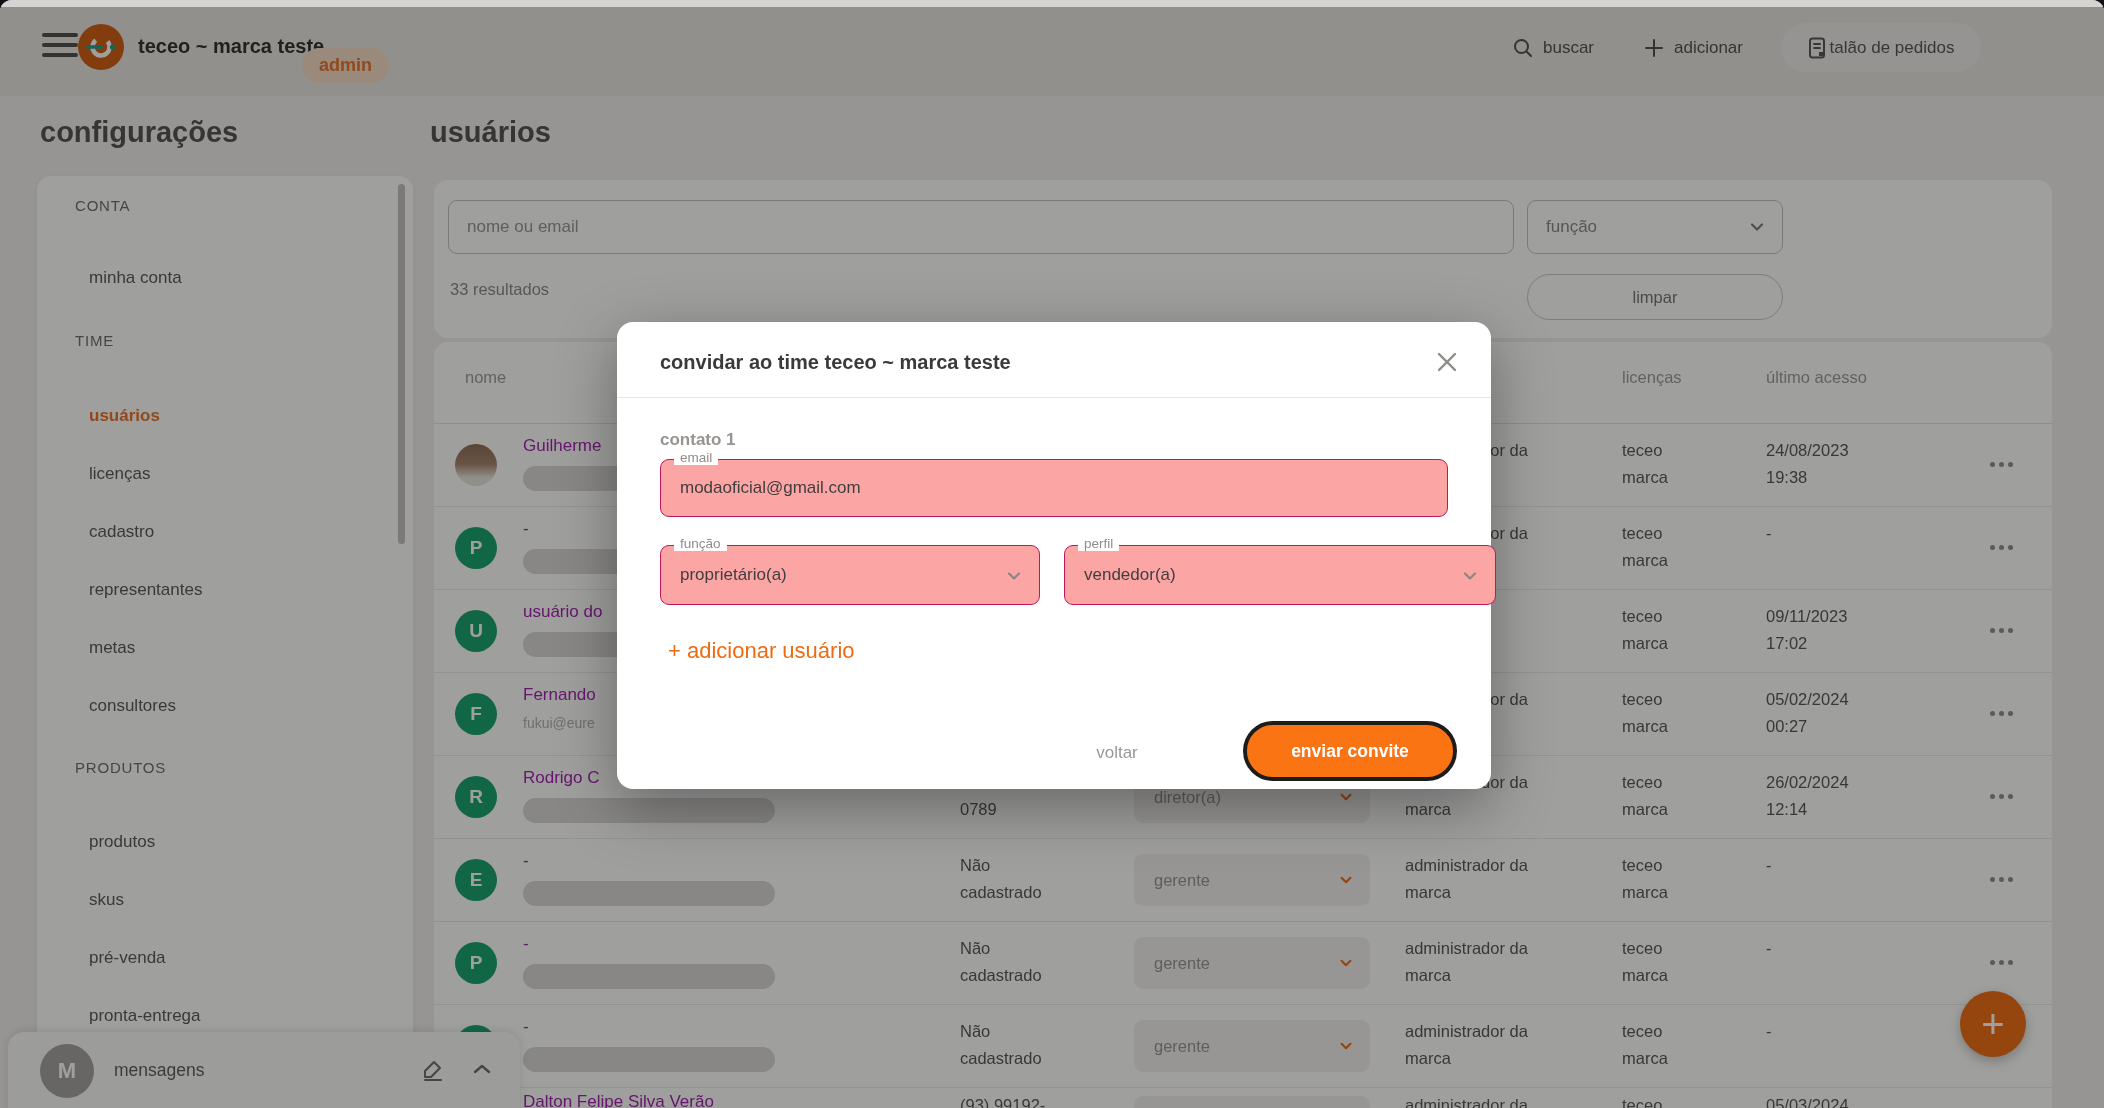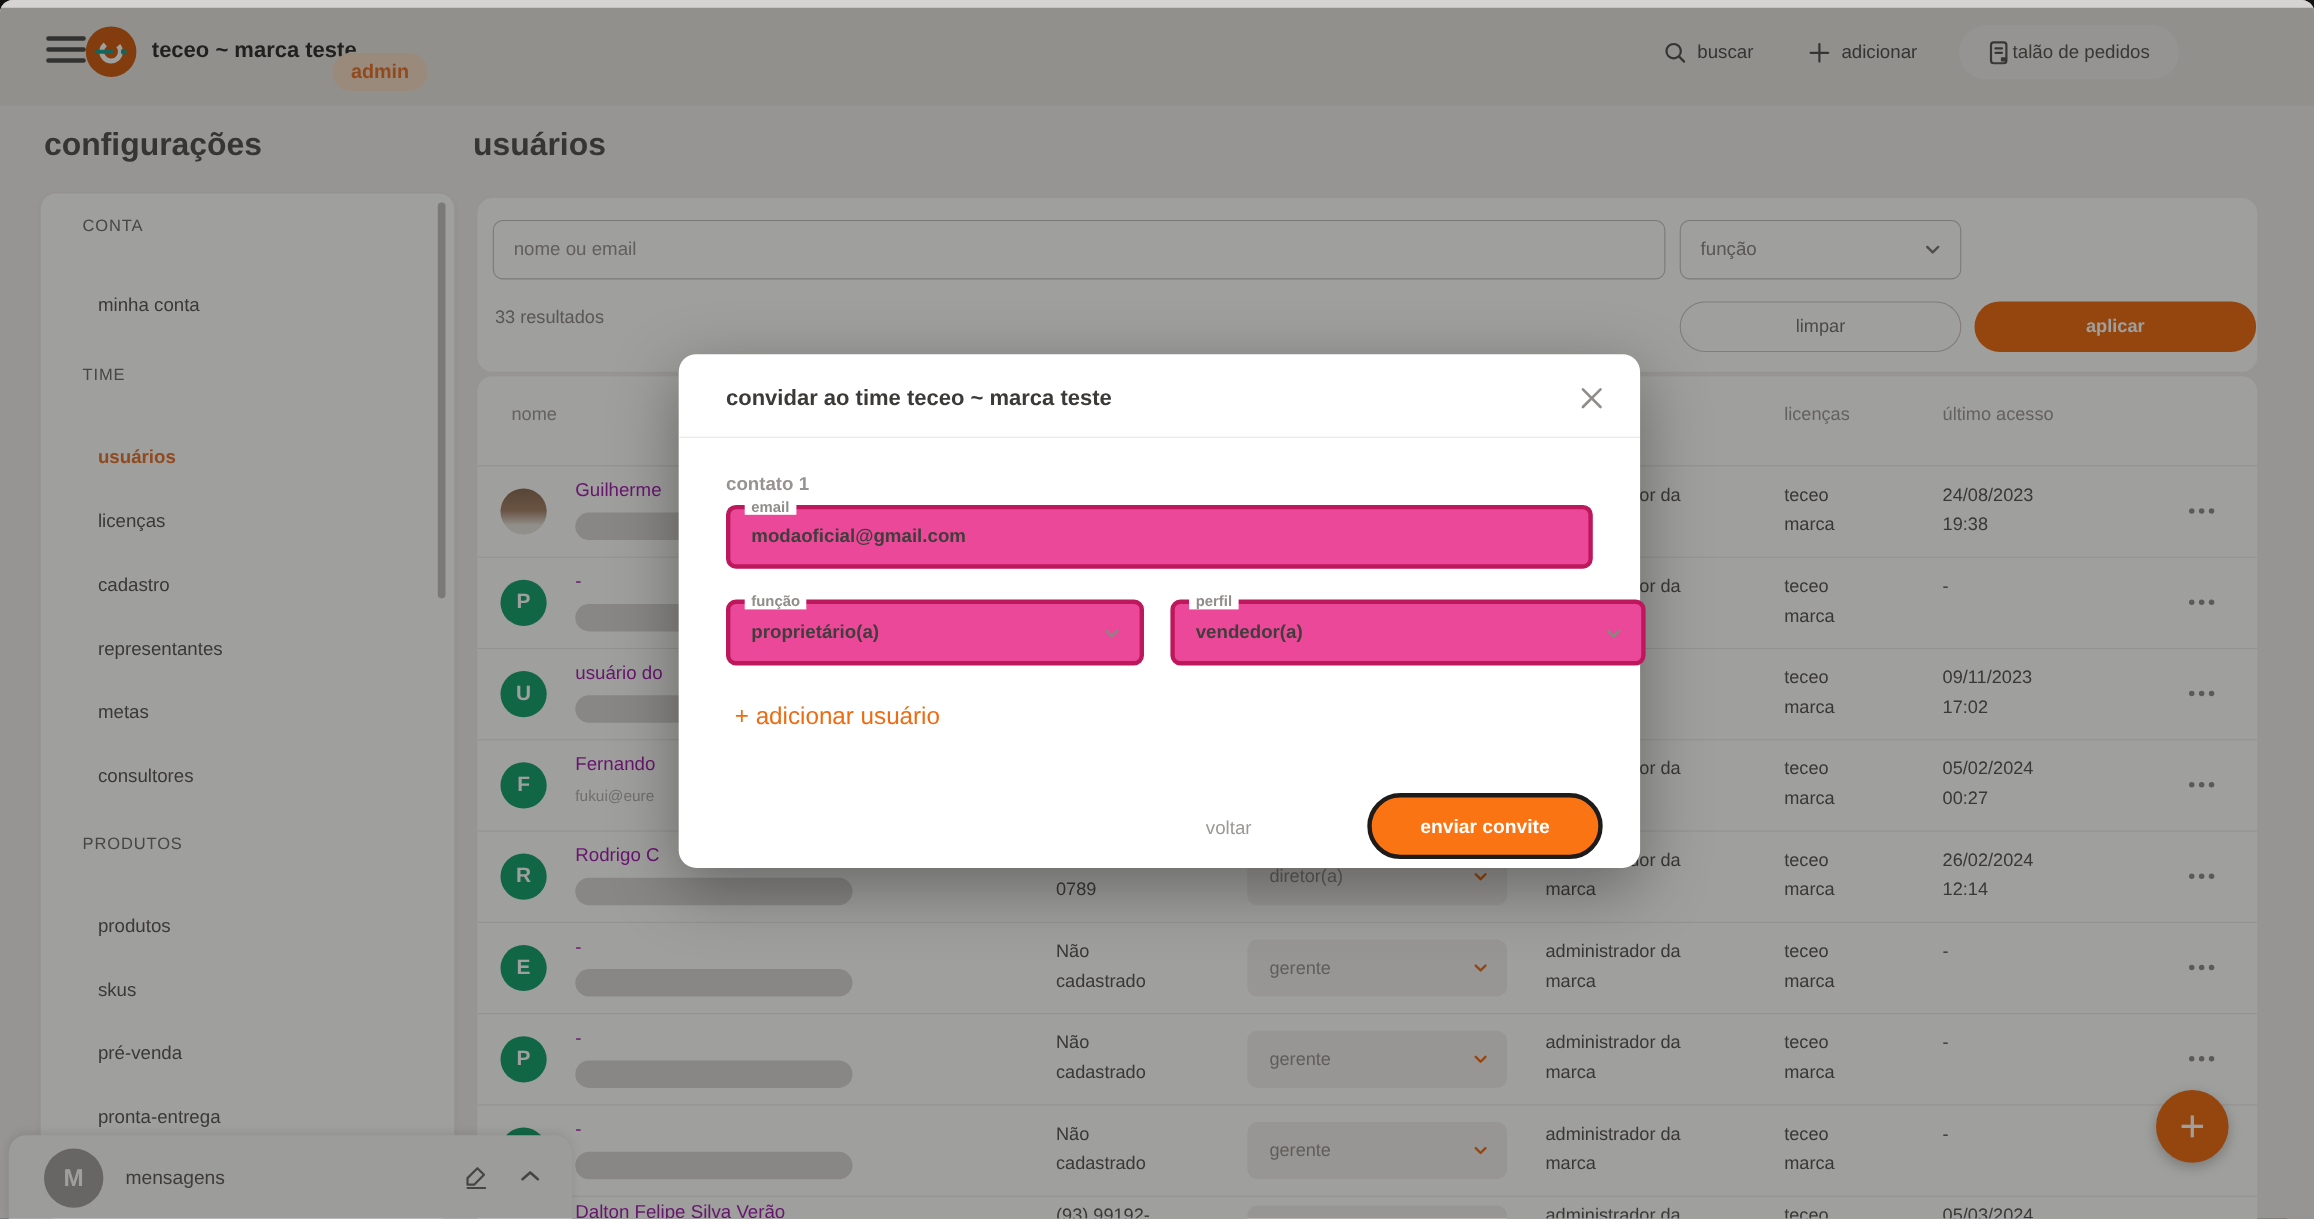--- a/index.html
+++ b/index.html
@@ -83,21 +83,21 @@
   .msg-icons{position:absolute;right:28px;top:24px;display:flex;gap:26px;align-items:center;}
 
   
   .overlay{position:absolute;inset:0;background:var(--overlay);z-index:50;}
   .modal{position:absolute;left:617px;top:322px;width:874px;height:467px;background:#fff;border-radius:16px;z-index:60;
          box-shadow:0 18px 60px rgba(0,0,0,.35);}
   .m-title{position:absolute;left:43px;top:29px;font-size:20px;font-weight:bold;color:#3c3a38;}
   .m-close{position:absolute;right:30px;top:26px;width:28px;height:28px;cursor:pointer;}
   .m-div{position:absolute;left:0;top:75px;width:100%;height:1px;background:#e8e6e4;}
   .m-contact{position:absolute;left:43px;top:108px;font-size:17px;font-weight:bold;color:#969390;}
-  .field{position:absolute;border:4px solid #be185d;border-radius:9px;background:#ec4899;font-weight:bold;}
+  .field{position:absolute;border:1px solid #be185d;border-radius:9px;background:#fca5a5;}
   .field .flabel{position:absolute;top:-10px;left:13px;background:#fff;padding:0 6px;font-size:13.5px;color:#8f8c89;}
   .field .fval{position:absolute;left:19px;top:0;right:44px;height:100%;display:flex;align-items:center;
                font-size:17px;color:#403e3c;white-space:nowrap;overflow:hidden;}
   .field svg{position:absolute;right:16px;top:50%;margin-top:-8px;}
   .m-email{left:43px;top:137px;width:788px;height:58px;}
   .m-funcao{left:43px;top:223px;width:380px;height:60px;}
   .m-perfil{left:447px;top:223px;width:432px;height:60px;}
   .m-add{position:absolute;left:51px;top:316px;font-size:22px;font-weight:400;color:var(--brand);cursor:pointer;}
   .m-back{position:absolute;left:450px;top:421px;width:100px;text-align:center;font-size:17px;color:#9b9895;cursor:pointer;}
   .m-send{position:absolute;left:626px;top:399px;width:214px;height:60px;border-radius:30px;background:var(--hl-orange);
@@ -173,21 +173,20 @@
   <div class="filter-card">
     <input class="f-input" placeholder="nome ou email" style="">
     <div class="f-select" style="left:1093px">
       <span>função</span>
       <svg width="18" height="18" viewBox="0 0 18 18">
         <polyline points="4,6.5 9,11.5 14,6.5" fill="none" stroke="#7c7977" stroke-width="2.2" stroke-linecap="round" stroke-linejoin="round"></polyline>
       </svg>
     </div>
     <div class="f-results">33 resultados</div>
     <button class="btn-clear">limpar</button>
-    <button class="btn-apply">aplicar</button>
   </div>
 
   <div class="table-card">
     <div class="thead">
       <div class="th" style="left:31px">nome</div>
       <div class="th" style="left:1188px">licenças</div>
       <div class="th" style="left:1332px">último acesso</div>
     </div>
 
     <div class="trow" style="top:82px">

